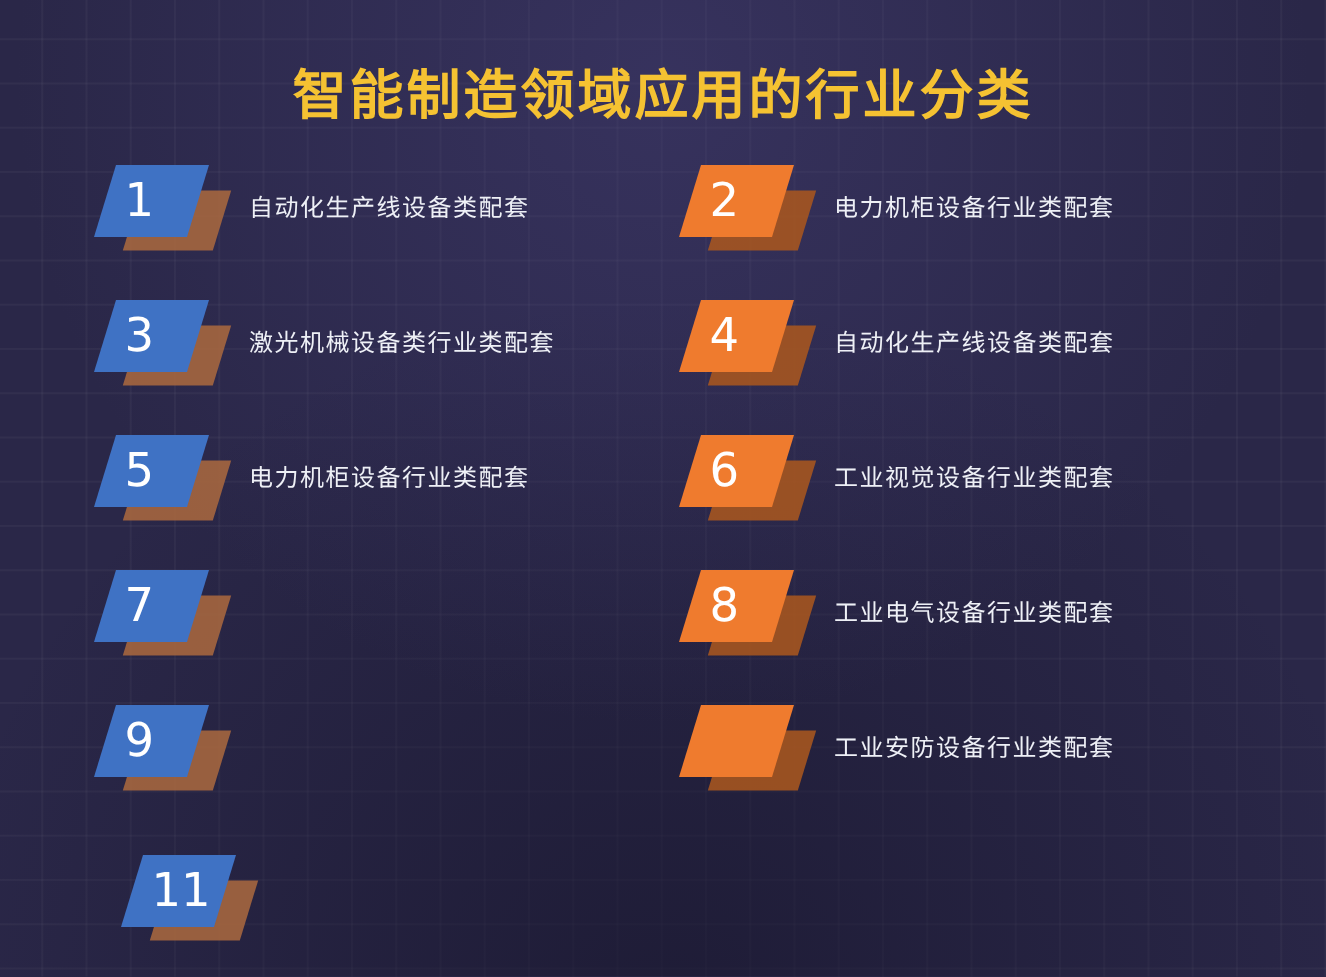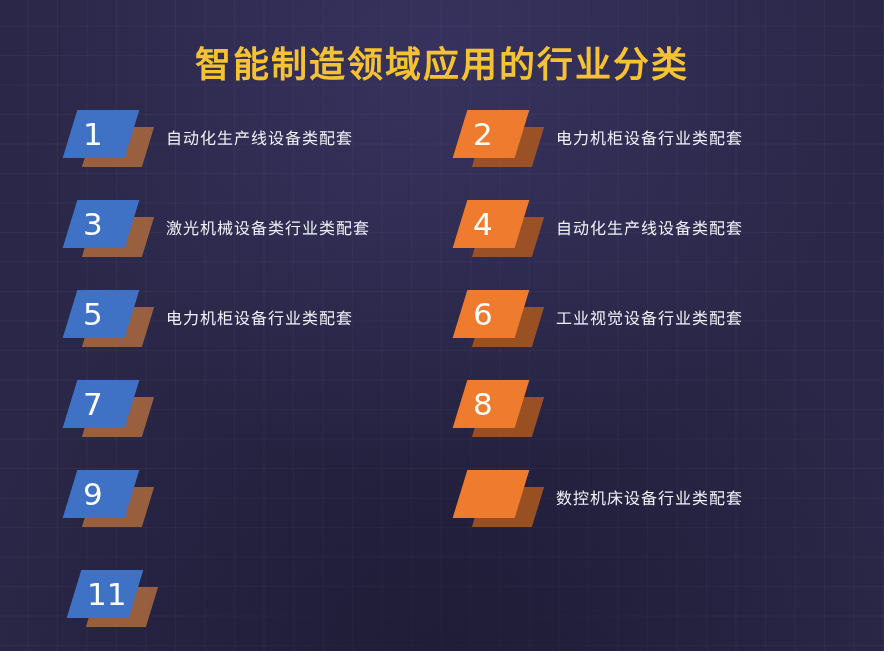--- a/index.html
+++ b/index.html
@@ -197,36 +197,37 @@
           <div class="badge-face"></div>
           <div class="badge-num">7</div>
         </div>
       </div>
       <div class="item-row" style="left: 452px; top: 278px;">
         <div class="badge orange">
           <div class="badge-shadow"></div>
           <div class="badge-face"></div>
           <div class="badge-num">8</div>
         </div>
+        <div class="item-label">工业电气设备行业类配套</div>
       </div>
       <div class="item-row" style="left: 62px; top: 368px;">
         <div class="badge blue">
           <div class="badge-shadow"></div>
           <div class="badge-face"></div>
           <div class="badge-num">9</div>
         </div>
       </div>
       <div class="item-row" style="left: 452px; top: 368px;">
         <div class="badge orange">
           <div class="badge-shadow"></div>
           <div class="badge-face"></div>
         </div>
-        <div class="item-label">数控机床设备行业类配套</div>
-      </div>
-      <div class="item-row" style="left: 66px; top: 468px; flex-direction: column;">
+        <div class="item-label">工业安防设备行业类配套</div>
+      </div>
+      <div class="item-row" style="left: 80px; top: 468px; flex-direction: column;">
         <div class="badge blue">
           <div class="badge-shadow"></div>
           <div class="badge-face"></div>
           <div class="badge-num">11</div>
         </div>
       </div>
     </div>
 
 </div>
 

